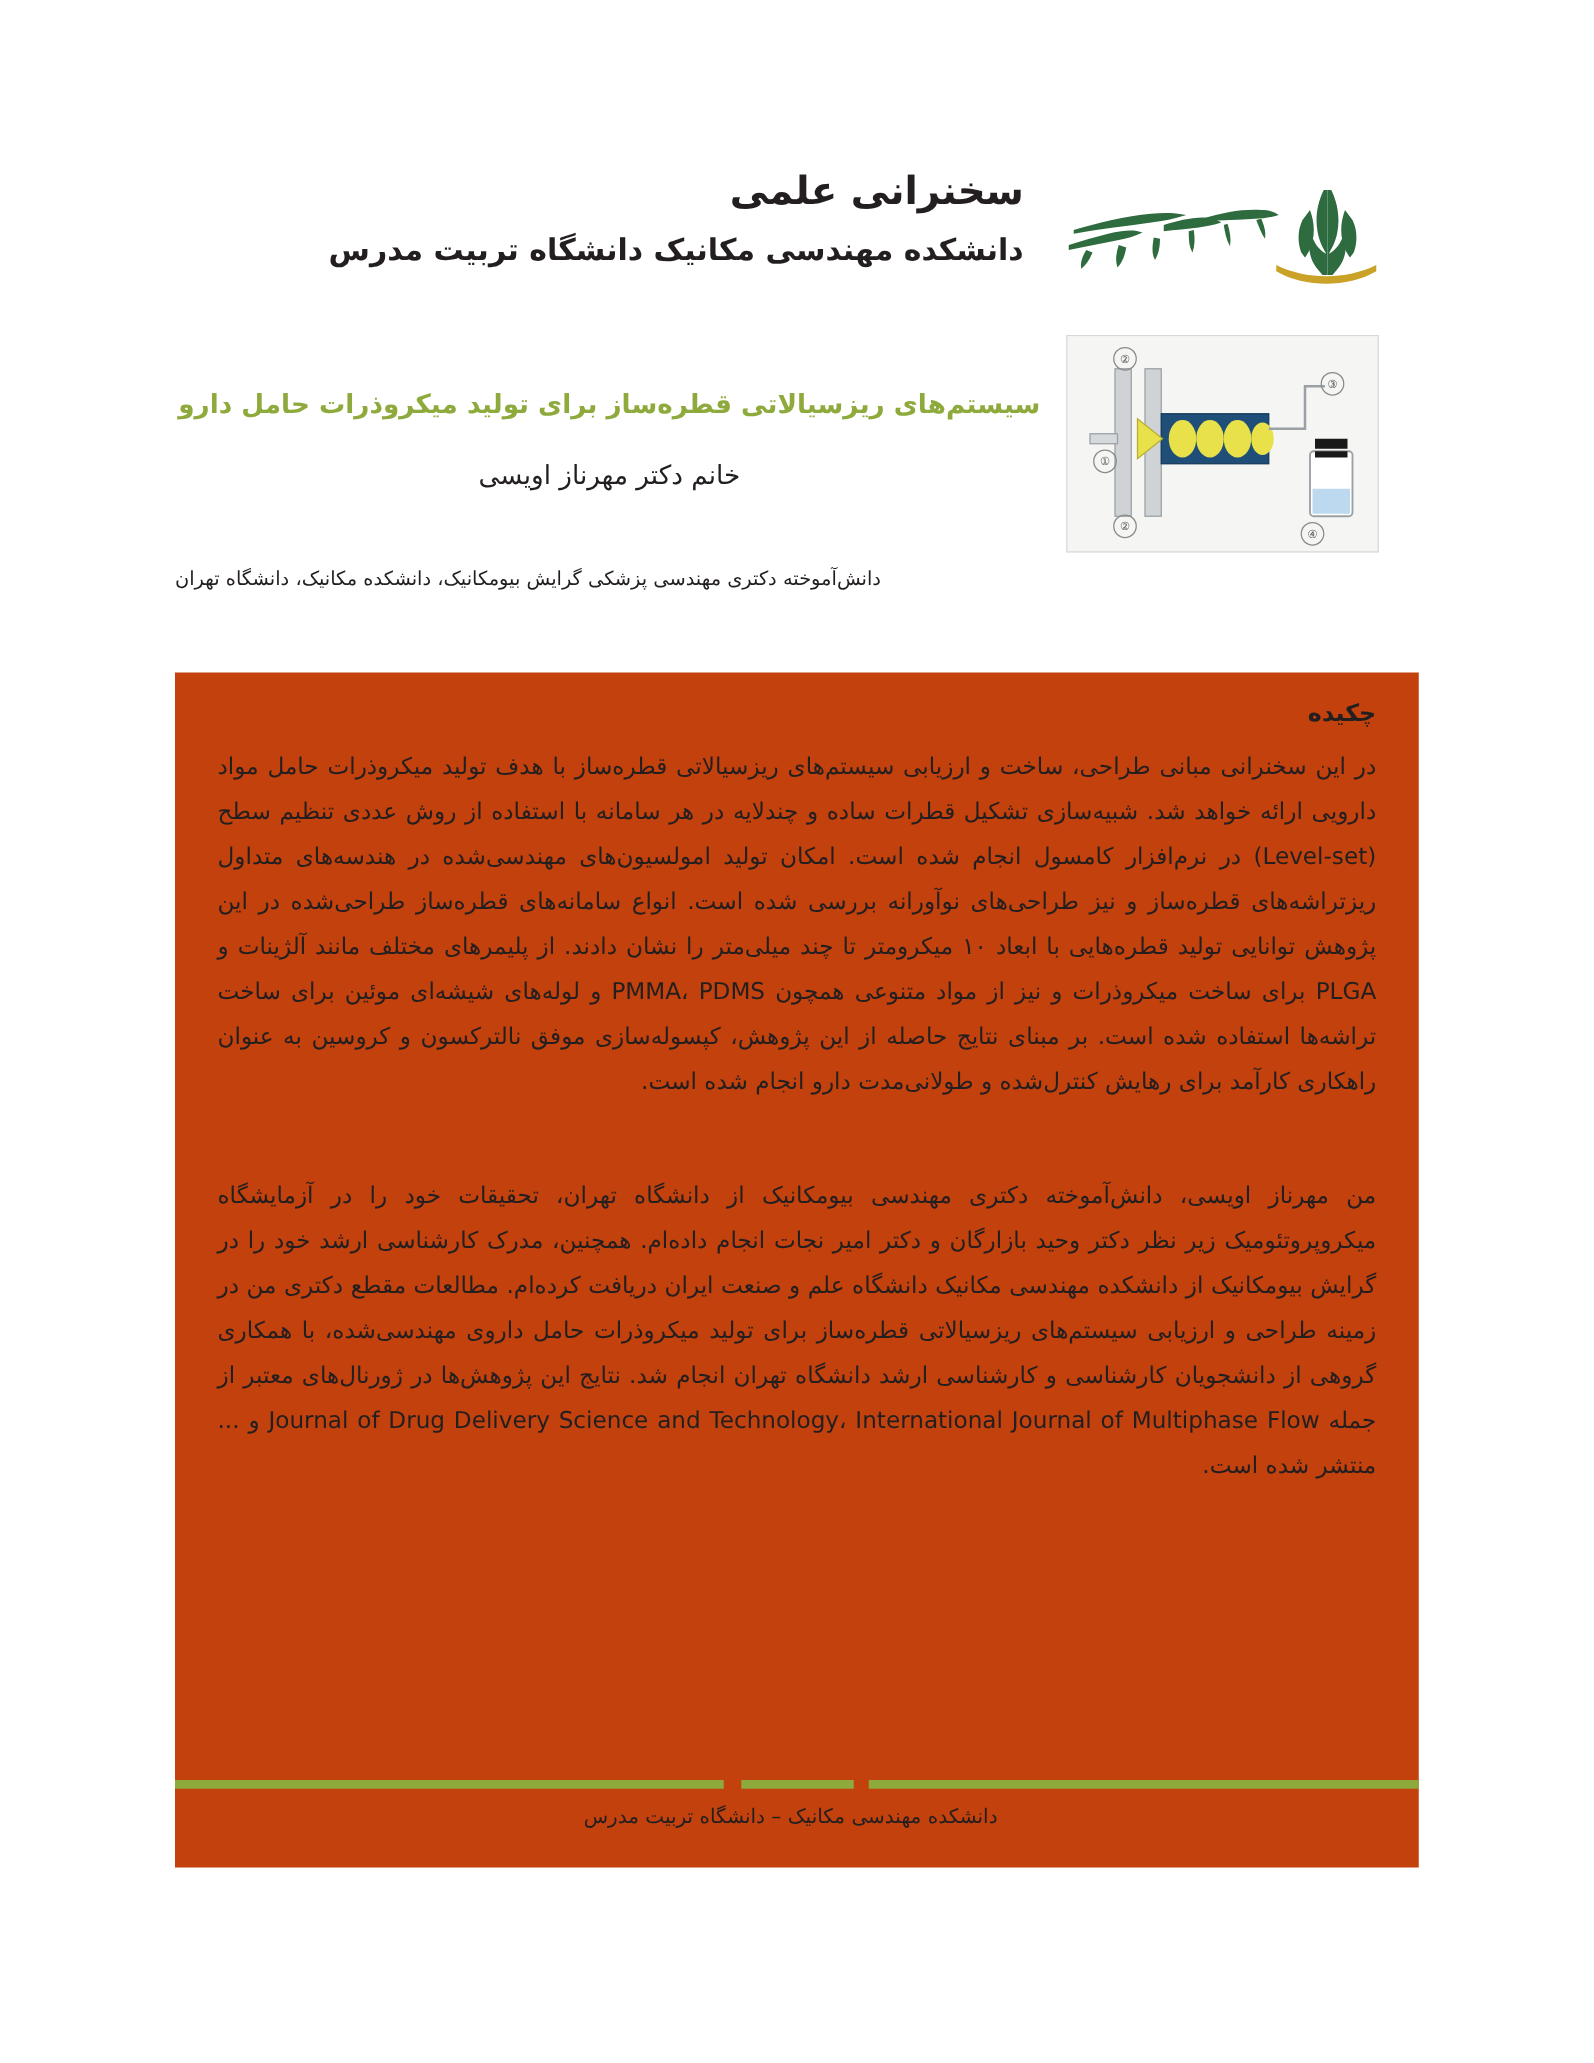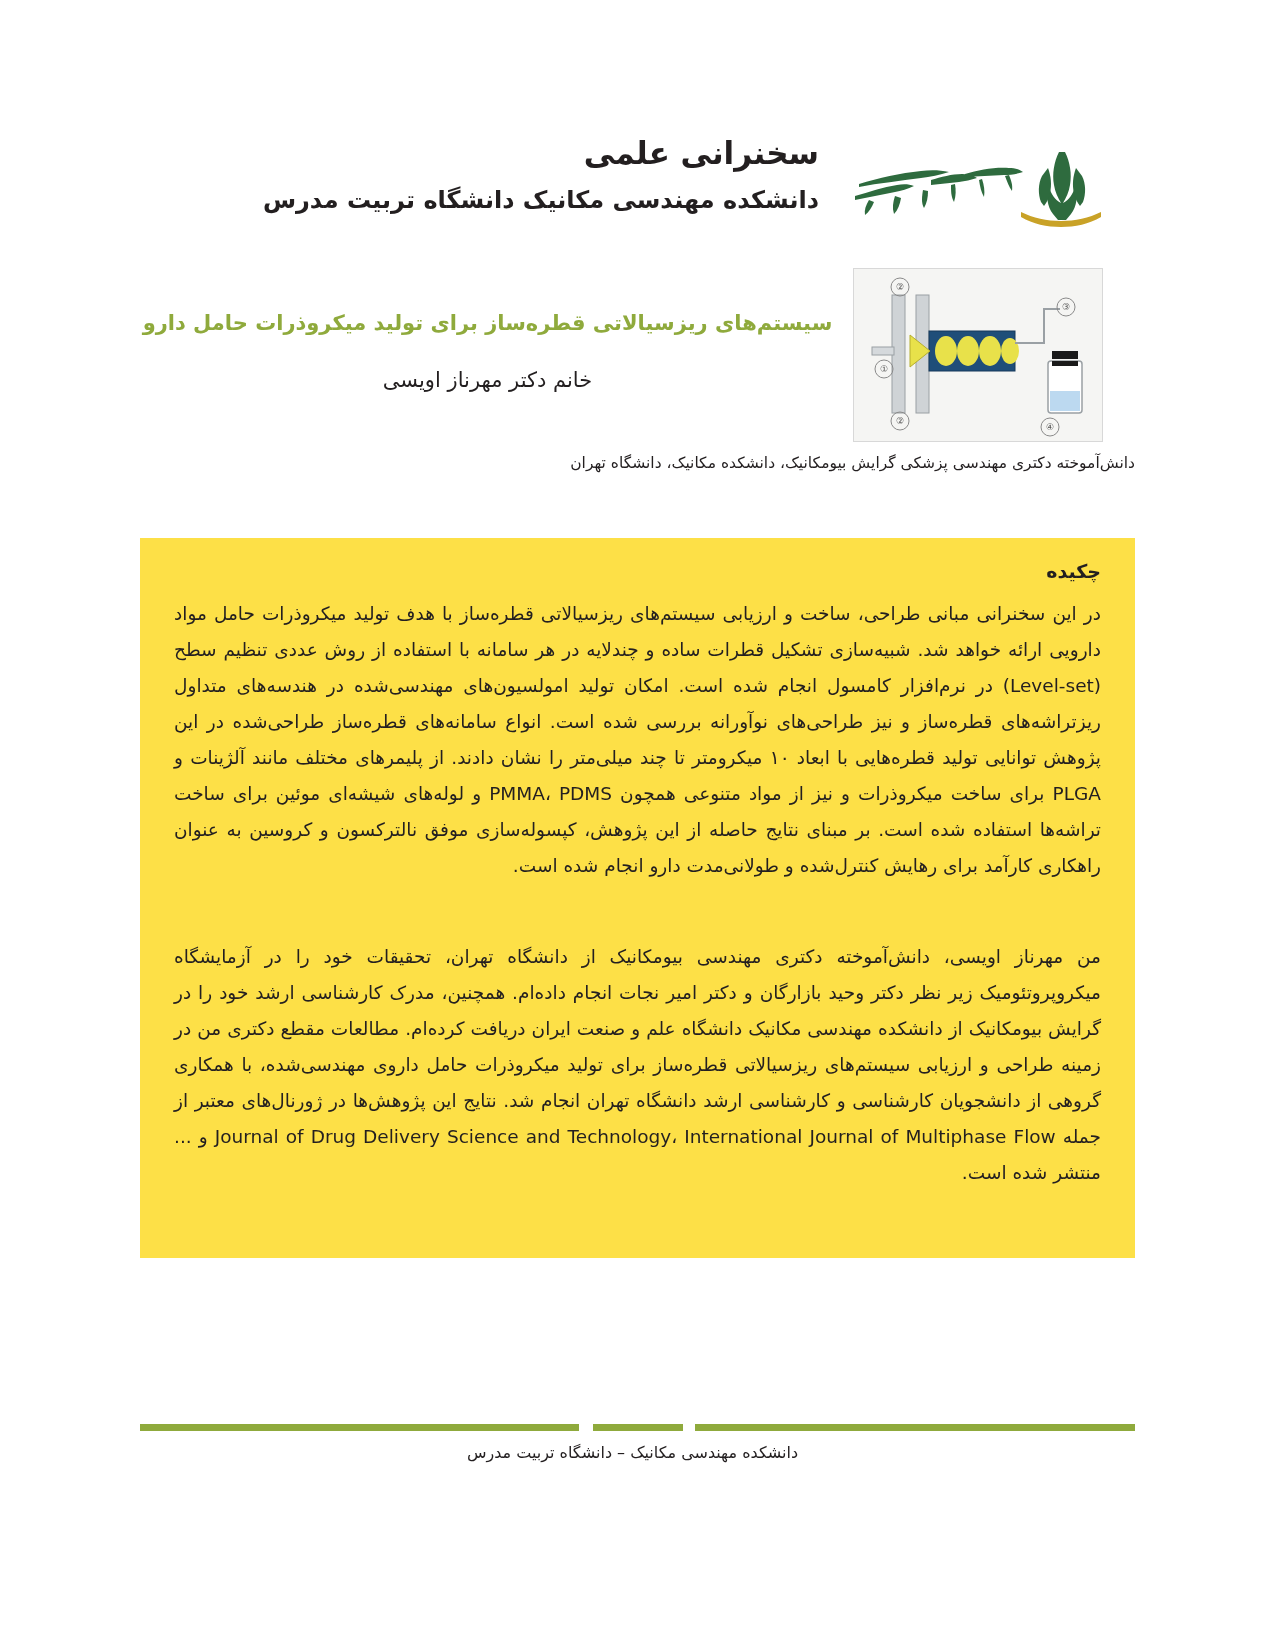--- a/index.html
+++ b/index.html
@@ -95,43 +95,43 @@
   .speaker {
     font-size: 21px;
     color: #231f20;
     margin-top: 28px;
   }
   .affil {
     position: absolute;
     top: 186px;
     right: 0;
     left: 0;
-    text-align: right;
+    text-align: left;
     font-size: 15.5px;
     color: #231f20;
   }
   .datetime {
     position: absolute;
     top: 218px;
     right: 0;
     left: 0;
     text-align: center;
     font-size: 17px;
     font-weight: bold;
     color: #231f20;
   }
 
   
   .panel {
     position: absolute;
     top: 538px;
     right: 140px;
     left: 140px;
-    height: 720px;
-    background: #fde047;
+    height: 956px;
+    background: #c2410c;
     box-sizing: border-box;
     padding: 22px 34px 20px 34px;
   }
   .sec-head {
     font-size: 19px;
     font-weight: bold;
     text-align: right;
     color: #231f20;
     margin: 0 0 14px 0;
   }

